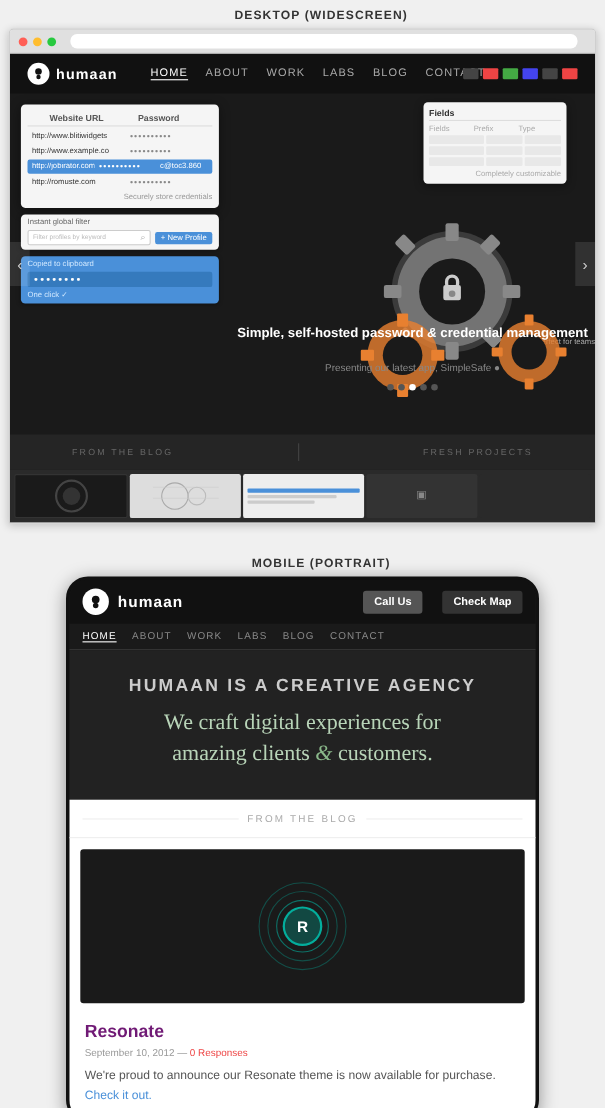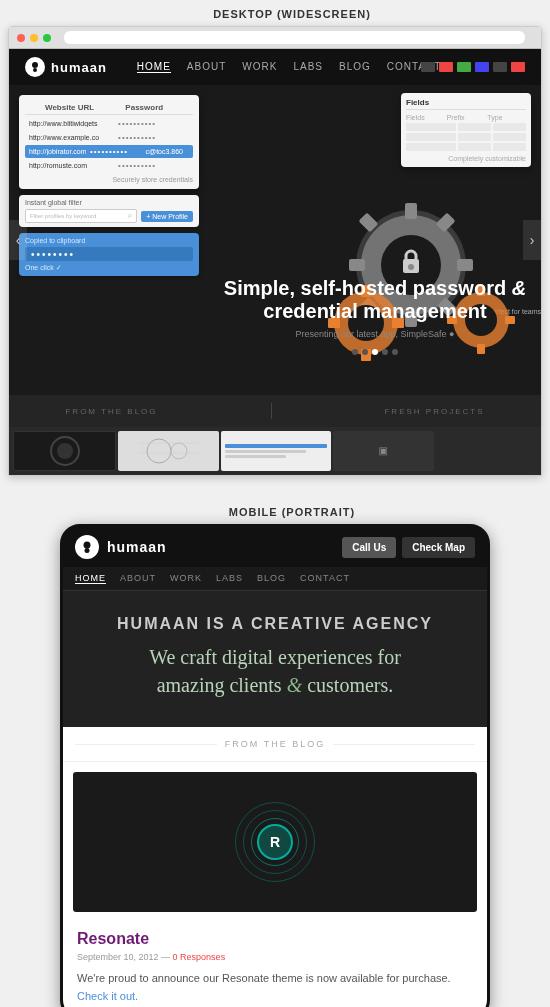--- a/index.html
+++ b/index.html
@@ -268,24 +268,24 @@
       display: flex;
       flex-direction: column;
       align-items: center;
       justify-content: flex-end;
       padding-bottom: 40px;
       position: relative;
       z-index: 2;
     }
     .hero-title {
       color: #fff;
-      font-size: 20px;
+      font-size: 12px;
       font-weight: bold;
       text-align: center;
-      margin-bottom: 6px;
+      margin-bottom: 20px;
     }
     .hero-title em { font-style: italic; color: #fff; }
     .hero-subtitle {
       color: #888;
       font-size: 9px;
       text-align: center;
     }
     .hero-dots {
       display: flex;
       gap: 4px;
@@ -294,21 +294,21 @@
     .hero-dot {
       width: 6px; height: 6px;
       border-radius: 50%;
       background: #555;
     }
     .hero-dot.active { background: #fff; }
 
     
     .fields-panel {
       position: absolute;
-      right: 10px;
+      right: 26px;
       top: 8px;
       background: #f5f5f5;
       border-radius: 4px;
       padding: 5px;
       width: 130px;
       box-shadow: 0 2px 8px rgba(0,0,0,0.4);
     }
     .fields-title {
       font-size: 8px;
       font-weight: bold;
@@ -456,21 +456,21 @@
     }
     .mobile-logo-text {
       color: #fff;
       font-size: 14px;
       font-weight: bold;
       letter-spacing: 1px;
       flex: 1;
     }
     .mobile-cta-buttons {
       display: flex;
-      gap: 6px;
+      gap: 18px;
       padding-left: 43px;
     }
     .mobile-cta-btn {
       padding: 5px 10px;
       border-radius: 3px;
       font-size: 10px;
       font-weight: bold;
       color: #fff;
     }
     .btn-call { background: #555; }

